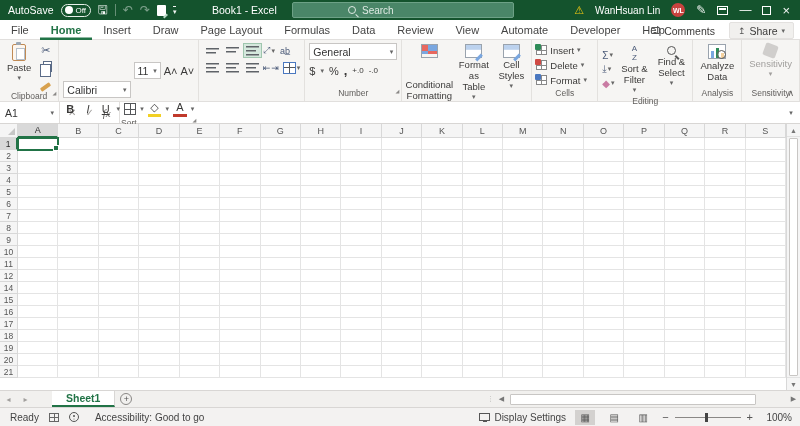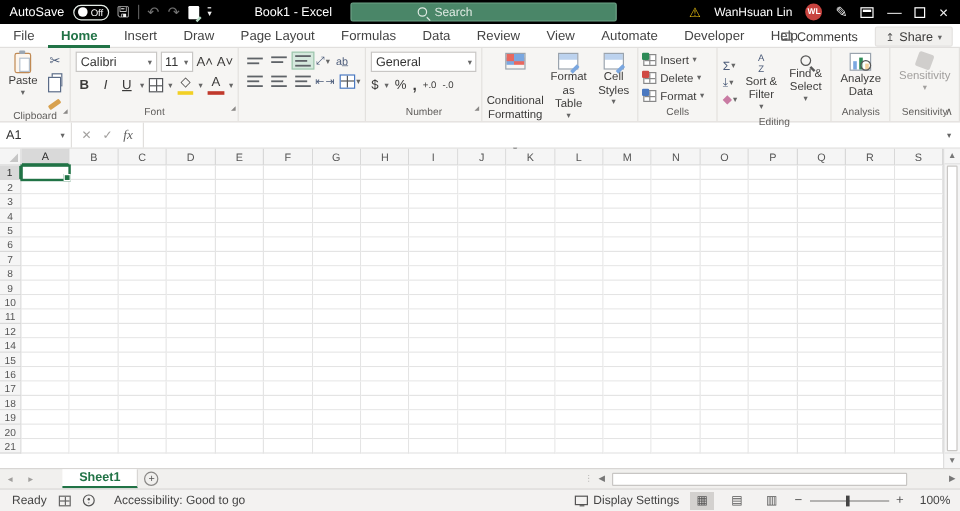--- a/index.html
+++ b/index.html
@@ -1,20 +1,20 @@
 <!DOCTYPE html>
 <html><head>
 <meta charset="utf-8">
 <style>
   * { margin:0; padding:0; box-sizing:border-box; }
   html,body { width:800px; height:426px; overflow:hidden; }
   body { font-family:"Liberation Sans", sans-serif; font-size:11px; color:#3b3a39; background:#fff; }
 
   
-  .titlebar { position:relative; height:20px; background:#000000; color:#fff; display:flex; align-items:center; }
+  .titlebar { position:relative; height:20px; background:#14532d; color:#fff; display:flex; align-items:center; }
   .tb-left { display:flex; align-items:center; gap:7px; padding-left:8px; }
   .autosave-lbl { font-size:10.5px; color:#fff; }
   .toggle { width:30px; height:13px; border:1px solid #e8f0ea; border-radius:7px; display:flex; align-items:center; padding:0 3px; gap:3px; }
   .toggle .knob { width:8px; height:8px; background:#fff; border-radius:50%; }
   .toggle .state { font-size:8px; color:#fff; }
   .tb-ico { color:#fff; font-size:12px; line-height:1; opacity:.95; }
   .tb-ico.dim { opacity:.45; }
   .qat-sep { width:1px; height:12px; background:rgba(255,255,255,.35); }
   .doc-pen { width:9px; height:11px; background:#fff; border-radius:1px; position:relative; }
   .doc-pen:after { content:""; position:absolute; right:-2px; bottom:-1px; width:5px; height:2px; background:#b7d9c5; transform:rotate(-45deg); }
@@ -234,21 +234,21 @@
             <span class="brush-ico"></span>
           </span>
       </div>
     </div>
     <div class="rg-label"><span>Clipboard</span><span class="launcher">◢</span></div>
   </div>
 
   <div class="rgroup" style="width:140px">
     <div class="rg-body" style="flex-direction:column; gap:3px;">
       <div style="display:flex; gap:3px; align-items:center;">
-        <span class="combo" style="width:82px;">
+        <span class="combo" style="width:82px;margin-top:38px;">
             <span>Calibri</span>
             <span class="chev">▾</span>
           </span>
         <span class="combo" style="width:32px;">
             <span>11</span>
             <span class="chev">▾</span>
           </span>
         <span class="fontbtn">A˄</span>
         <span class="fontbtn">A˅</span>
       </div>
@@ -258,21 +258,21 @@
         <span class="fontbtn" style="text-decoration:underline;">U</span>
         <span class="chev">▾</span>
         <span class="grid-ico"></span>
         <span class="chev">▾</span>
         <span class="fontbtn fillcolor">◇</span>
         <span class="chev">▾</span>
         <span class="fontbtn ucolor">A</span>
         <span class="chev">▾</span>
       </div>
     </div>
-    <div class="rg-label"><span>Font</span><span class="launcher">◢</span></div>
+    <div class="rg-label"><span>Sort</span><span class="launcher">◢</span></div>
   </div>
 
   <div class="rgroup" style="width:106px">
     <div class="rg-body" style="flex-direction:column; gap:2px;">
       <div style="display:flex; align-items:center; gap:1px;">
         <span class="albtn">
             <span class="al-ico" style="height:6px;"></span>
           </span>
         <span class="albtn">
             <span class="al-ico" style="height:8px;"></span>

